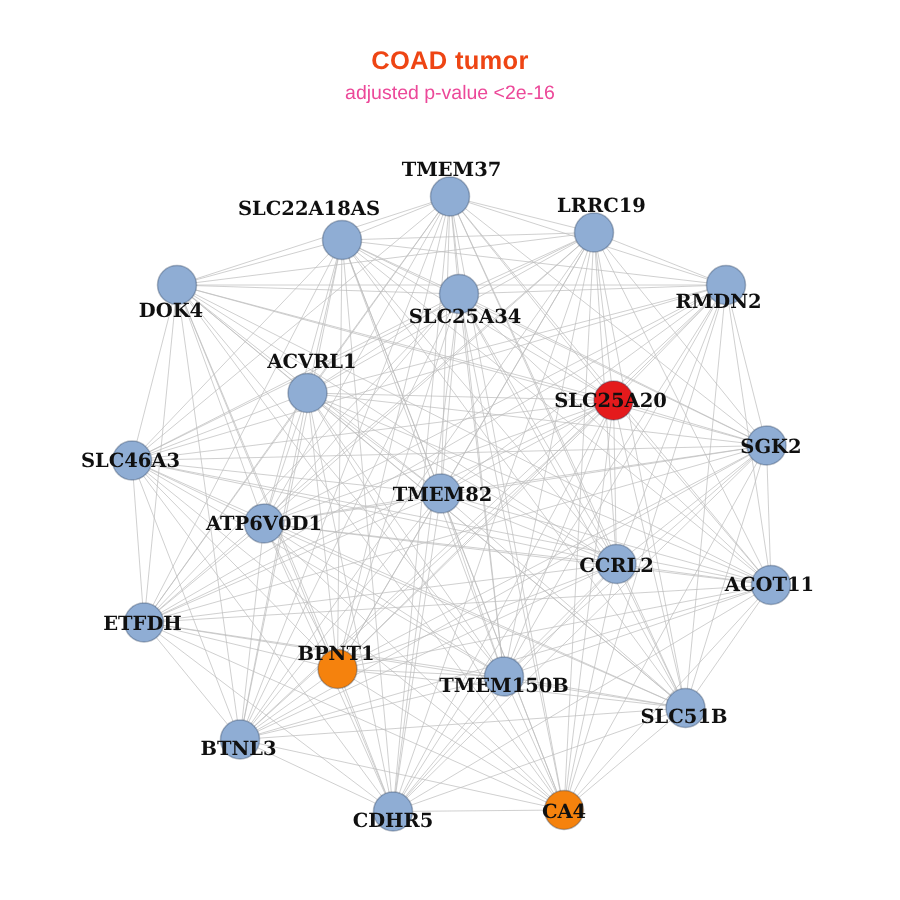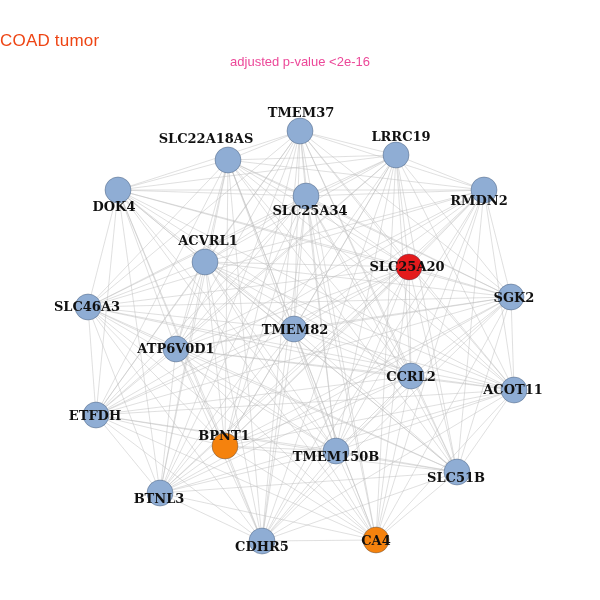--- a/index.html
+++ b/index.html
@@ -5,21 +5,21 @@
   html,body { margin:0; padding:0; background:#ffffff; }
   #figure {
     position:relative;
     width:600px; height:600px;
     background:#ffffff;
     font-family:"Liberation Sans", sans-serif;
     overflow:hidden;
   }
   #chart-title {
     position:absolute; top:31px; left:0; width:600px;
-    font-size:17px; font-weight:normal;
+    text-align:center; font-size:17px; font-weight:bold;
     letter-spacing:0.2px;
   }
   #chart-subtitle {
     position:absolute; top:54px; left:0; width:600px;
     text-align:center; font-size:13px; font-weight:normal;
   }
   #net { position:absolute; top:0; left:0; }
   .nlabel {
     font-family:"DejaVu Serif", serif;
     font-size:13px;

